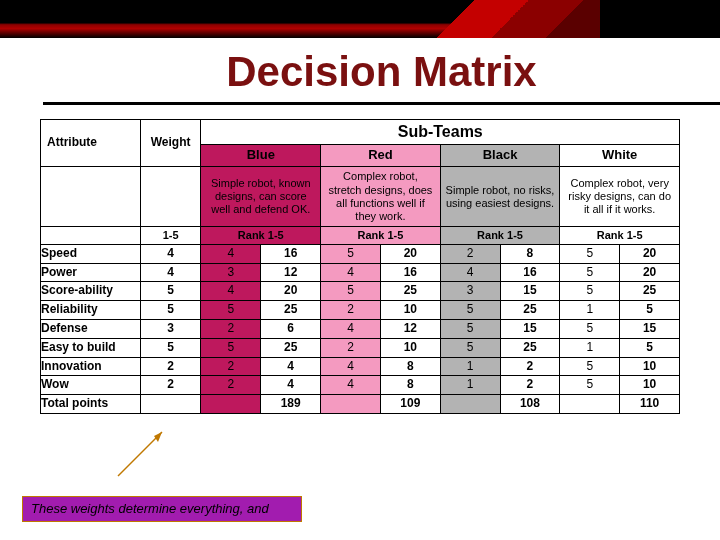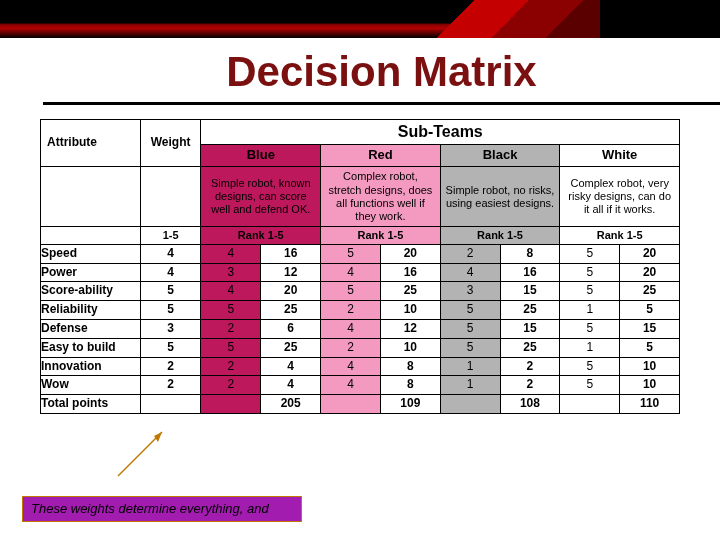--- a/index.html
+++ b/index.html
@@ -242,21 +242,21 @@
           <td class="rank-col ">5</td>
           <td class="score-col">10</td>
         </tr>
       </tbody>
 
   <tbody>
         <tr class="total-row">
     <td class="attr-cell">Total points</td>
     <td></td>
     <td class="bg-blue"></td>
-    <td>205</td>
+    <td>189</td>
     <td class="bg-red"></td>
     <td>109</td>
     <td class="bg-blk"></td>
     <td>108</td>
     <td></td>
     <td>110</td>
   </tr>
 </tbody>
     </table>
 </div>

